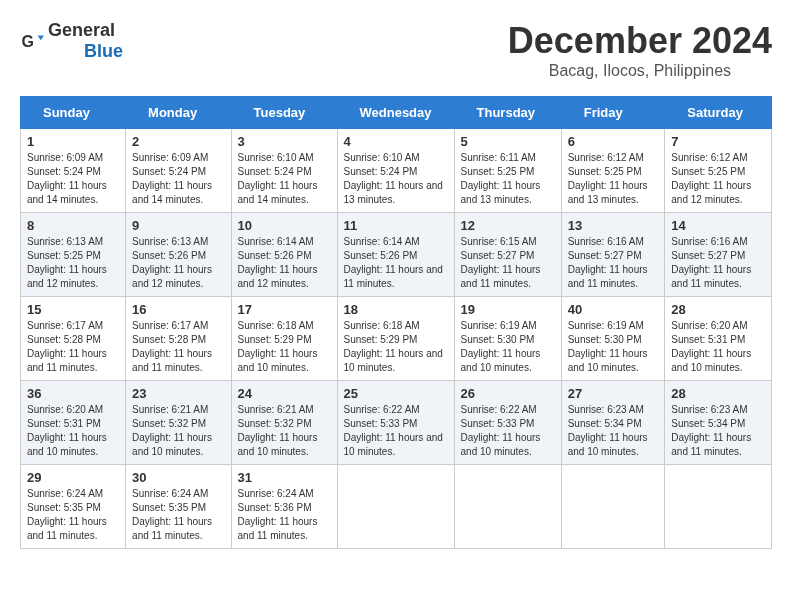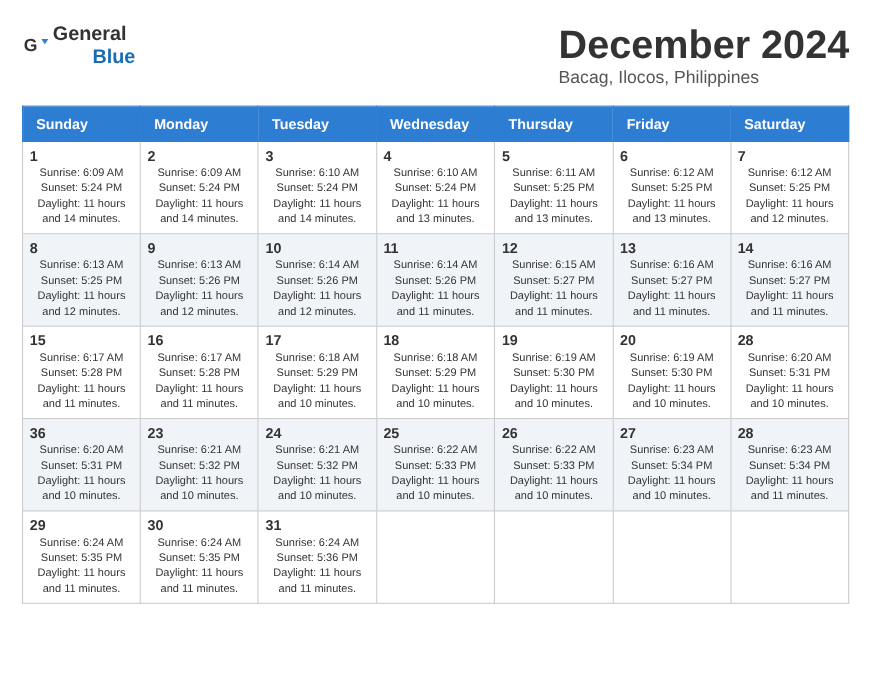--- a/index.html
+++ b/index.html
@@ -31,41 +31,41 @@
       font-size: 18px;
       font-weight: bold;
       color: #1a6db5;
       margin-left: 36px;
     }
     .logo-icon {
       width: 24px;
       height: 24px;
     }
     .title-area {
-      text-align: left;
+      text-align: center;
     }
     .month-title {
       font-size: 36px;
       font-weight: bold;
       color: #333;
     }
     .location-subtitle {
       font-size: 16px;
       color: #555;
     }
     .calendar {
       width: 100%;
       border-collapse: collapse;
     }
     .calendar th {
       background-color: #2d7dd2;
       color: #fff;
       font-size: 13px;
       font-weight: bold;
-      padding: 8px 12px;
+      padding: 8px 22px;
       text-align: left;
       border: 1px solid #2d7dd2;
     }
     .calendar td {
       border: 1px solid #ccc;
       padding: 5px 6px;
       vertical-align: top;
       font-size: 10px;
       color: #333;
       background: #fff;
@@ -79,21 +79,20 @@
       font-size: 13px;
       font-weight: bold;
       color: #333;
       display: block;
       margin-bottom: 2px;
     }
     .day-info {
       font-size: 10px;
       color: #333;
       line-height: 1.4;
-      text-align: center;
     }
     .empty-cell {
       background: #fff !important;
     }
   </style>
 </head>
 <body>
 
 <div class="header-area">
   <div class="logo">
@@ -200,21 +199,21 @@
         </td>
         <td>
           <span class="day-number">18</span>
           <div class="day-info">Sunrise: 6:18 AM<br>Sunset: 5:29 PM<br>Daylight: 11 hours and 10 minutes.</div>
         </td>
         <td>
           <span class="day-number">19</span>
           <div class="day-info">Sunrise: 6:19 AM<br>Sunset: 5:30 PM<br>Daylight: 11 hours and 10 minutes.</div>
         </td>
         <td>
-          <span class="day-number">20</span>
+          <span class="day-number">40</span>
           <div class="day-info">Sunrise: 6:19 AM<br>Sunset: 5:30 PM<br>Daylight: 11 hours and 10 minutes.</div>
         </td>
         <td>
           <span class="day-number">28</span>
           <div class="day-info">Sunrise: 6:20 AM<br>Sunset: 5:31 PM<br>Daylight: 11 hours and 10 minutes.</div>
         </td>
       </tr>
       <tr>
         <td>
           <span class="day-number">36</span>

